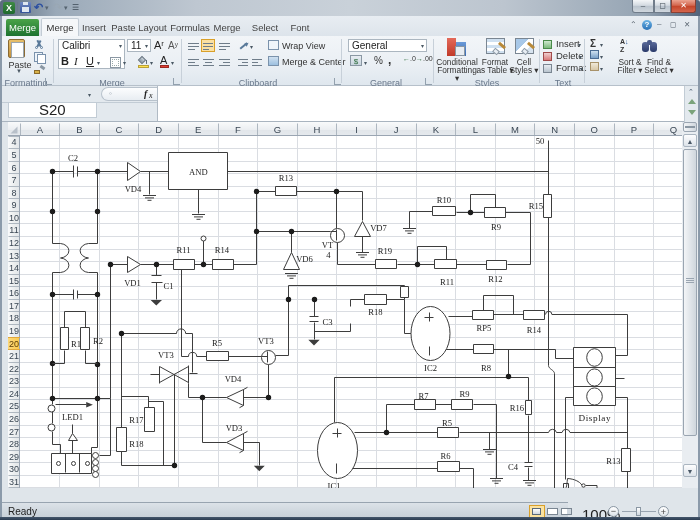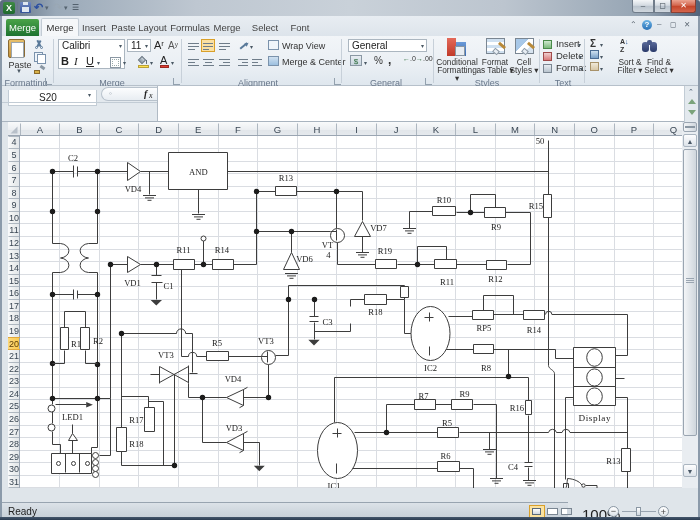--- a/index.html
+++ b/index.html
@@ -17,21 +17,21 @@
 #hometab{left:41px;top:2px;width:38px;height:18px;background:#f5f7f9;border:1px solid #c3ccd5;border-bottom:none;border-radius:2px 2px 0 0;color:#333}
 
 #ribbon{left:0;top:36px;width:700px;height:50px;background:linear-gradient(#f2f5f8 0%,#eaeff4 60%,#dfe7ee 100%);border-bottom:1px solid #b6c0ca}
 .gsep{top:3px;width:1px;height:44px;background:#c7d0d9}
 .glabel{font-size:9px;color:#68778a;text-align:center;top:42px}
 .launch{top:42px;width:7px;height:7px;border-left:1px solid #93a1ae;border-bottom:1px solid #93a1ae;font-size:6px}
 .combo{background:#fff;border:1px solid #abb6c0;font-size:10px;color:#222;padding-left:3px}
 .bar3 span{display:block;height:1px;background:#6f7d8a;margin:2px 0}
 
 #fbar{left:0;top:86px;width:700px;height:36px;background:#e3e9ee;border-bottom:1px solid #a9b4bf}
-#namebox{left:8px;top:4px;width:89px;height:16px;background:#fff;border:1px solid #c2ccd5;border-top:none;font-size:10px;color:#222;padding-left:30px;line-height:15px}
+#namebox{left:8px;top:16px;width:89px;height:16px;background:#fff;border:1px solid #c2ccd5;border-top:none;font-size:15px;color:#222;padding-left:30px;line-height:15px}
 #fxpill{left:101px;top:1px;width:56px;height:14px;background:linear-gradient(#fcfdfe,#e8edf2);border:1px solid #b8c2cc;border-right:none;border-radius:8px 0 0 8px;font-size:10px}
 #fedit{left:157px;top:0px;width:527px;height:35px;background:#fff;border-left:1px solid #b0bac4}
 
 #tabsbar{left:0;top:488px;width:700px;height:14px;background:#e4e9ee;border-top:1px solid #a9b4bf}
 .navb{top:2px;width:9px;height:10px;font-size:7px;color:#3c4a58;text-align:center;line-height:10px}
 .stab{top:0px;height:13px;font-size:9.5px;padding:0 4px;line-height:13px;color:#333}
 #sheet1{background:#fdfefe;border:1px solid #8a98a6;border-top:none;font-weight:bold;transform:skewX(0deg)}
 .stabi{background:linear-gradient(#dfe5ea,#cdd5dd);border:1px solid #9aa7b4;border-top:none;color:#444}
 
 #status{left:0;top:502px;width:568px;height:18px;background:linear-gradient(#dce2e8 0%,#cfd7de 50%,#c4cdd5 100%);border-top:1px solid #98a4b0}
@@ -166,21 +166,21 @@
         <span></span>
       </div>
     <div class="bar3 abs" style="left:252px;top:21px;width:10px">
         <span></span>
         <span style="width:6px"></span>
         <span></span>
       </div>
     <div class="abs" style="left:268px;top:20px;width:11px;height:10px;border:1px solid #7a92ac;background:linear-gradient(#cfe0f0,#9dc0e0)"></div>
     <div class="abs" style="left:282px;top:21px;font-size:9px;color:#333">Merge &amp; Center</div>
     <div class="abs" style="left:351px;top:23px;font-size:6px;color:#4a5864">▾</div>
-    <div class="glabel abs" style="left:236px;width:44px">Alignment</div>
+    <div class="glabel abs" style="left:236px;width:44px">Clipboard</div>
     <div class="launch abs" style="left:334px"></div>
     <div class="gsep abs" style="left:341px"></div>
 
     <div class="combo abs" style="left:348px;top:3px;width:79px;height:13px">General<span class="abs" style="right:2px;top:2px;font-size:6px;color:#4a5864">▾</span></div>
     <div class="abs" style="left:350px;top:19px;width:12px;height:11px;background:linear-gradient(#e8edf2,#c8d4de);border:1px solid #8a97a3;font-size:8px;color:#2a6a3a;text-align:center;line-height:11px">$</div>
     <div class="abs" style="left:364px;top:23px;font-size:6px;color:#4a5864">▾</div>
     <div class="abs" style="left:374px;top:19px;font-size:10px;color:#333">%</div>
     <div class="abs" style="left:388px;top:17px;font-size:12px;color:#333;font-weight:bold">,</div>
     <div class="abs" style="left:403px;top:19px;font-size:7px;color:#333"><span style="color:#2a6a3a">←</span>.0</div>
     <div class="abs" style="left:416px;top:19px;font-size:7px;color:#333"><span style="color:#2a6a3a">→</span>.00</div>

